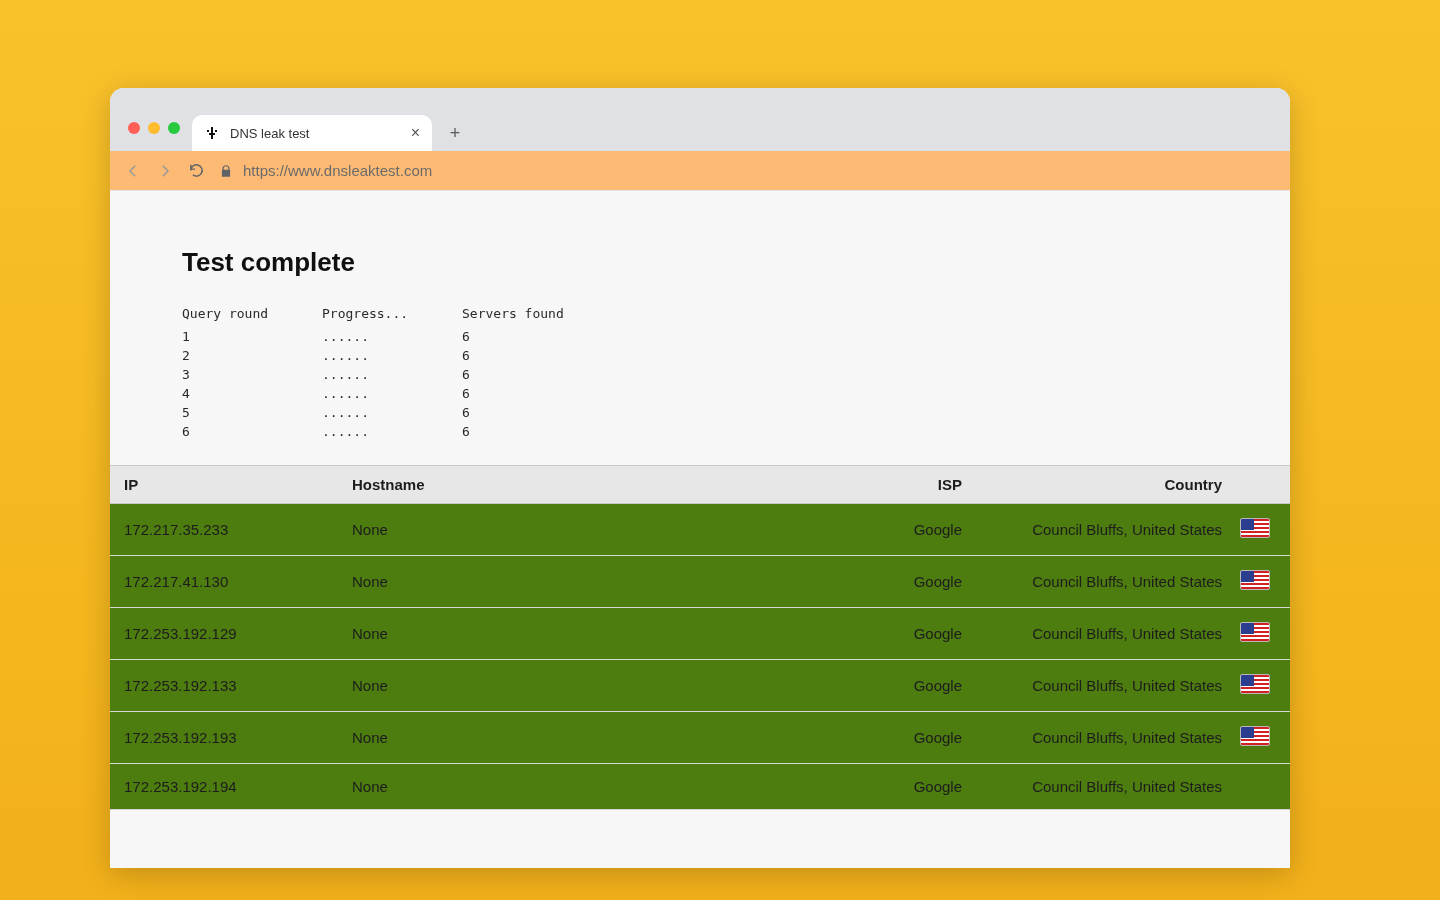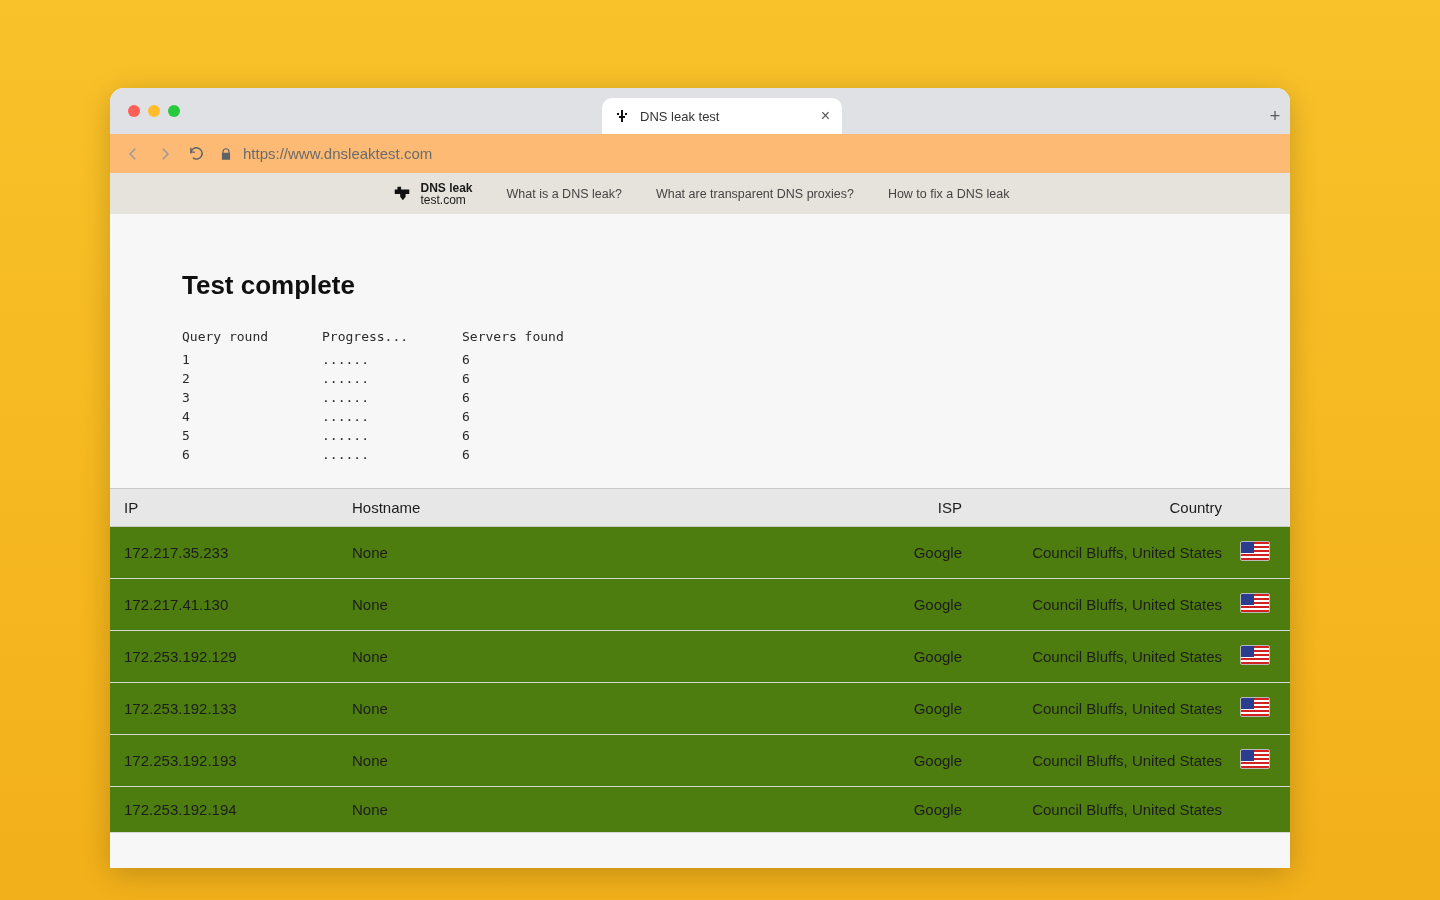--- a/index.html
+++ b/index.html
@@ -13,26 +13,25 @@
     position: absolute;
     left: 110px; top: 88px;
     width: 1180px; height: 780px;
     background: #f7f7f7;
     border-radius: 14px 14px 0 0;
     box-shadow: 0 6px 30px rgba(0,0,0,.2);
     overflow: hidden;
   }
   
   .tabstrip {
-    height: 46px;
+    height: 63px;
     background: #dfe1e5;
     display: flex; align-items: flex-end;
     padding-left: 14px;
     position: relative;
-    justify-content: space-between;
   }
   .traffic-lights { display:flex; gap:8px; align-items:center; height:46px; padding:0 10px 0 4px;}
   .tl { width:12px; height:12px; border-radius:50%; }
   .tl.red{background:#ff5f56;} .tl.yellow{background:#ffbd2e;} .tl.green{background:#27c93f;}
   .tab {
     height: 36px; min-width: 240px;
     background:#fff; border-radius:10px 10px 0 0;
     display:flex; align-items:center;
     padding:0 12px; gap:10px;
     font-size:13px; color:#333;
@@ -71,21 +70,21 @@
     font-family: "Menlo","Consolas",monospace;
     font-size:13px; color:#2a2a2a;
     display:grid; grid-template-columns: 140px 140px 160px;
     row-gap:4px;
   }
   .mono-grid .hdr{ margin-bottom:4px;}
   
   .tablewrap{ margin-top:26px; margin-left:-72px; margin-right:-72px;}
   table{ width:100%; border-collapse:collapse; font-size:15px; color:#1d1d1d;}
   thead th{
-    text-align:left; font-weight:400;
+    text-align:left; font-weight:700;
     background:#e7e7e7; border-top:1px solid #c9c9c9; border-bottom:1px solid #c9c9c9;
     padding:10px 12px;
   }
   tbody td{ padding:14px 12px; border-bottom:1px solid #d7d7d7; background:#4d7c0f;}
   th:first-child, td:first-child{ padding-left:14px;}
   .col-ip{width:230px;} .col-host{width:150px;} .col-isp{width:auto;text-align:right;}
   .col-country{width:260px; text-align:right;}
   .col-flag{width:56px; text-align:center; padding-left:4px; padding-right:18px;}
   .flag-us{
     display:inline-block; width:30px; height:20px; border-radius:2px;
@@ -139,36 +138,20 @@
     <div class="addr">
       <span class="lock">
         <svg width="14" height="14" viewBox="0 0 24 24" fill="currentColor">
             <path d="M6 10V8a6 6 0 1 1 12 0v2h1v12H5V10h1zm2 0h8V8a4 4 0 1 0-8 0v2z"></path>
           </svg>
       </span>
       <span>https://www.dnsleaktest.com</span>
     </div>
   </div>
 
-  <div class="siteheader">
-    <div class="brand">
-      <span>
-        <svg width="22" height="20" viewBox="0 0 24 22" fill="#111">
-            <path d="M4 6h3V3h4v3h9v5h-4v3l-3 4-3-4v-3H4z"></path>
-          </svg>
-      </span>
-      <span class="brand-text">
-        <div>DNS leak</div>
-        <div class="l2">test.com</div>
-      </span>
-    </div>
-    <span class="navlink">What is a DNS leak?</span>
-    <span class="navlink">What are transparent DNS proxies?</span>
-    <span class="navlink">How to fix a DNS leak</span>
-  </div>
 
   <div class="content">
     <h1 class="pg-title">Test complete</h1>
 
     <div class="mono-grid" id="mono-grid">
       <span class="hdr">Query round</span>
       <span class="hdr">Progress...</span>
       <span class="hdr">Servers found</span>
     <span>1</span>
         <span>......</span>

